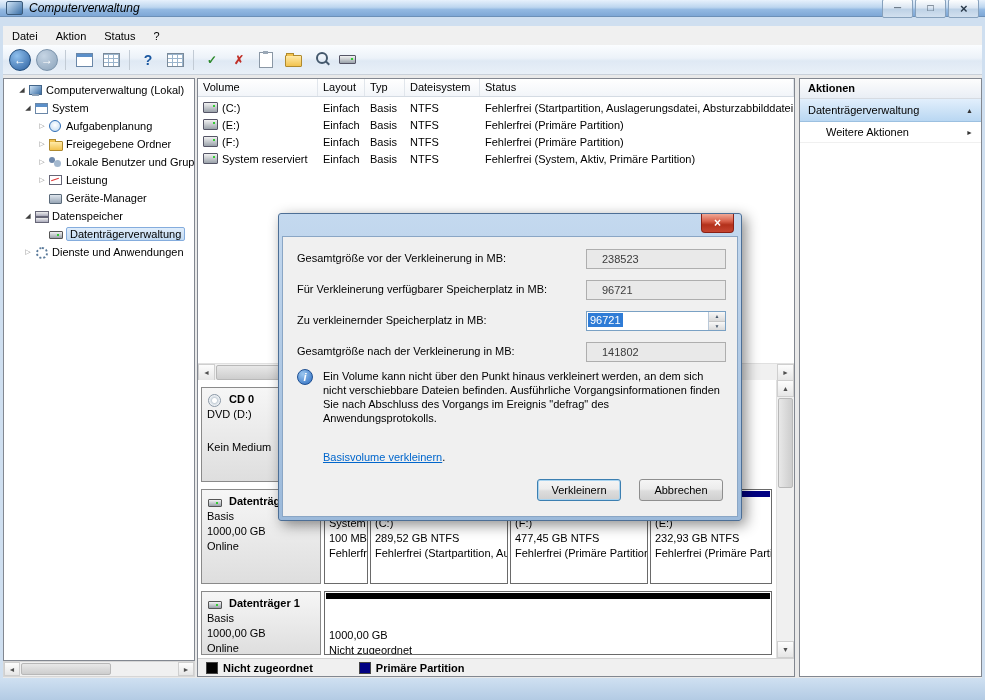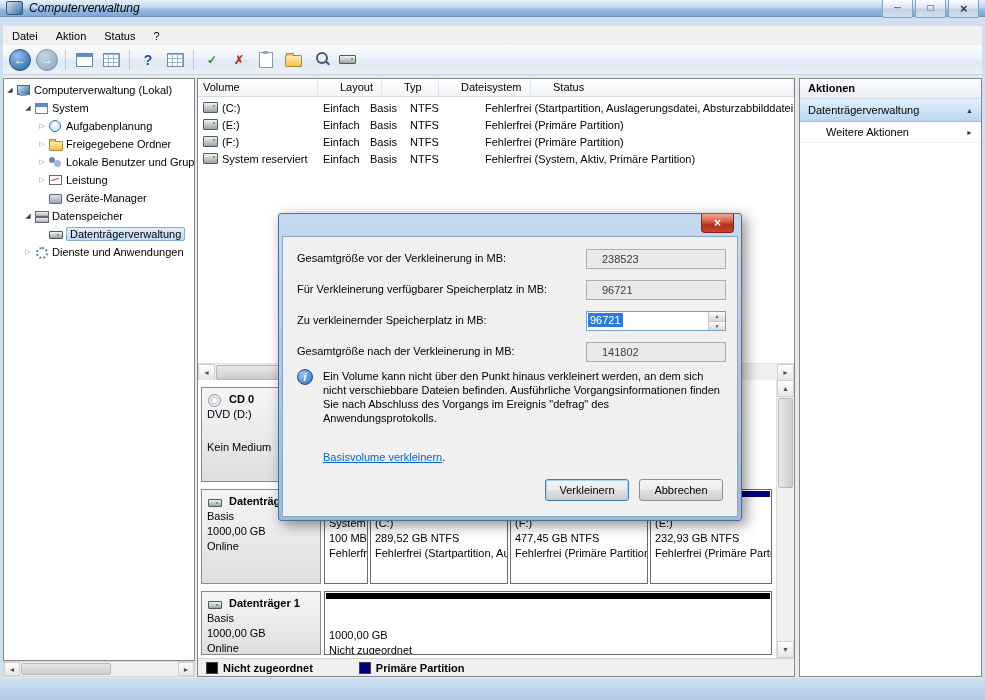--- a/index.html
+++ b/index.html
@@ -53,21 +53,21 @@
 
   
   .main-bg{position:absolute;left:3px;top:75px;width:979px;height:603px;background:#e9e9e9;}
   .panel{position:absolute;background:#fff;border:1px solid #828790;box-sizing:border-box;}
   .tree-panel{left:3px;top:78px;width:192px;height:583px;overflow:hidden;padding-top:2px;}
   .center-panel{left:197px;top:78px;width:598px;height:599px;overflow:hidden;}
   .actions-panel{left:799px;top:78px;width:183px;height:599px;}
 
   
   .tree-row{height:18px;display:flex;align-items:center;white-space:nowrap;overflow:hidden;}
-  .lvl0{padding-left:0;}.lvl1{padding-left:18px;}.lvl2{padding-left:32px;}
+  .lvl0{padding-left:12px;}.lvl1{padding-left:18px;}.lvl2{padding-left:32px;}
   .expander{flex:0 0 12px;width:12px;text-align:center;font-size:7px;color:#404040;}
   .expander.hollow{color:#8a8a8a;}
   .ti{width:14px;height:12px;margin:0 4px 0 0;flex:0 0 14px;position:relative;}
   .ti-computer::before{content:"";position:absolute;left:1px;top:1px;width:11px;height:8px;border:1px solid #44668a;background:linear-gradient(135deg,#cfe4f7,#3a6ea5);}
   .ti-computer::after{content:"";position:absolute;left:4px;bottom:0;width:7px;height:2px;background:#8aa0b8;}
   .ti-window2::before{content:"";position:absolute;left:1px;top:1px;width:11px;height:9px;border:1px solid #6a87a8;background:#fff;}
   .ti-window2::after{content:"";position:absolute;left:2px;top:2px;width:11px;height:3px;background:#5b8fc9;}
   .ti-clock::before{content:"";position:absolute;left:1px;top:0;width:10px;height:10px;border-radius:50%;border:1px solid #2f6db5;background:radial-gradient(circle at 50% 40%,#fff,#bcd8f2);}
   .ti-log::before{content:"";position:absolute;left:2px;top:0;width:9px;height:11px;background:#fff;border:1px solid #8a97a5;}
   .ti-log::after{content:"";position:absolute;left:4px;top:3px;width:5px;height:6px;background:repeating-linear-gradient(0deg,#7a9ab8 0 1px,transparent 1px 3px);}
@@ -81,21 +81,21 @@
   .ti-storage::before{content:"";position:absolute;left:1px;top:1px;width:12px;height:4px;background:linear-gradient(#eee,#aab);border:1px solid #667;}
   .ti-storage::after{content:"";position:absolute;left:1px;top:7px;width:12px;height:4px;background:linear-gradient(#eee,#aab);border:1px solid #667;}
   .ti-disk::before{content:"";position:absolute;left:1px;top:3px;width:12px;height:6px;background:linear-gradient(#f2f2f2,#9aa2aa);border:1px solid #555;border-radius:1px;}
   .ti-disk::after{content:"";position:absolute;right:3px;top:6px;width:2px;height:2px;background:#3c3;}
   .ti-services::before{content:"";position:absolute;left:2px;top:1px;width:8px;height:8px;border-radius:50%;border:2px dotted #5a7a9a;}
   .ti-cd::before{content:"";position:absolute;left:1px;top:0;width:11px;height:11px;border-radius:50%;border:1px solid #8a97a5;background:radial-gradient(circle,#fff 0 2px,#c9d2da 3px,#eef2f6 5px);}
   .tree-sel{background:linear-gradient(#e0edfb,#c3dbf3);border:1px solid #84acdd;padding:0 3px;border-radius:2px;}
 
   
   .vt-header{position:absolute;top:0;left:0;right:0;height:18px;display:flex;box-sizing:border-box;
-    background:linear-gradient(#ffffff,#f2f5f9);border-bottom:1px solid #d4dbe3;gap:17px;}
+    background:linear-gradient(#ffffff,#f2f5f9);border-bottom:1px solid #d4dbe3;}
   .vt-hcell{box-sizing:border-box;padding:2px 5px;border-right:1px solid #e1e6ec;overflow:hidden;white-space:nowrap;}
   .c1{width:120px;flex:0 0 120px;}.c2{width:47px;flex:0 0 47px;}.c3{width:40px;flex:0 0 40px;}
   .c4{width:75px;flex:0 0 75px;}.c5{flex:1;}
   .vt-rows{position:absolute;top:20px;left:0;right:0;}
   .vt-row{height:17px;display:flex;align-items:center;}
   .vt-cell{box-sizing:border-box;padding:0 5px;overflow:hidden;white-space:nowrap;display:flex;align-items:center;gap:4px;}
   .vicon{width:13px;height:9px;flex:0 0 13px;background:linear-gradient(#f2f2f2,#9aa2aa);border:1px solid #556;border-radius:1px;position:relative;}
   .vicon::after{content:"";position:absolute;right:2px;top:2px;width:2px;height:2px;background:#3c3;}
 
   
@@ -171,21 +171,21 @@
   .spin-btn{flex:1;background:linear-gradient(#f8f8f8,#dadada);border-bottom:1px solid #c6c6c6;
     font-size:5px;color:#46566a;display:flex;align-items:center;justify-content:center;}
   .spin-btn:last-child{border-bottom:none;}
   .dlg-info{position:absolute;left:14px;top:132px;right:12px;display:flex;gap:10px;}
   .info-icon{width:16px;height:16px;flex:0 0 16px;border-radius:50%;color:#fff;font-weight:bold;font-style:italic;
     font-size:11px;display:flex;align-items:center;justify-content:center;
     background:radial-gradient(circle at 35% 30%,#9cc7f0,#2a6bc0);border:1px solid #1e4f92;box-sizing:border-box;}
   .info-text{line-height:14px;}
   .dlg-help{position:absolute;left:40px;top:198px;right:12px;line-height:15px;}
   .dlg-link{color:#0066cc;text-decoration:underline;}
-  .dlg-buttons{position:absolute;top:242px;left:0;right:14px;display:flex;justify-content:flex-end;gap:10px;}
+  .dlg-buttons{position:absolute;top:242px;left:0;right:14px;display:flex;justify-content:flex-end;gap:18px;}
   .btn{min-width:84px;height:22px;box-sizing:border-box;border:1px solid #8e8e8e;border-radius:3px;
     background:linear-gradient(#f5f5f5,#ececec 45%,#dddddd 55%,#cfcfcf);
     display:flex;align-items:center;justify-content:center;padding:0 10px;}
   .btn-default{border:1px solid #3c7fb1;box-shadow:0 0 0 1px #a9d4f0 inset;}
 
   .bottom-frame{position:absolute;left:0;right:0;bottom:0;height:22px;background:linear-gradient(#cfe0f1,#b3cbe4);}
 </style>
 </head>
 <body>
 

